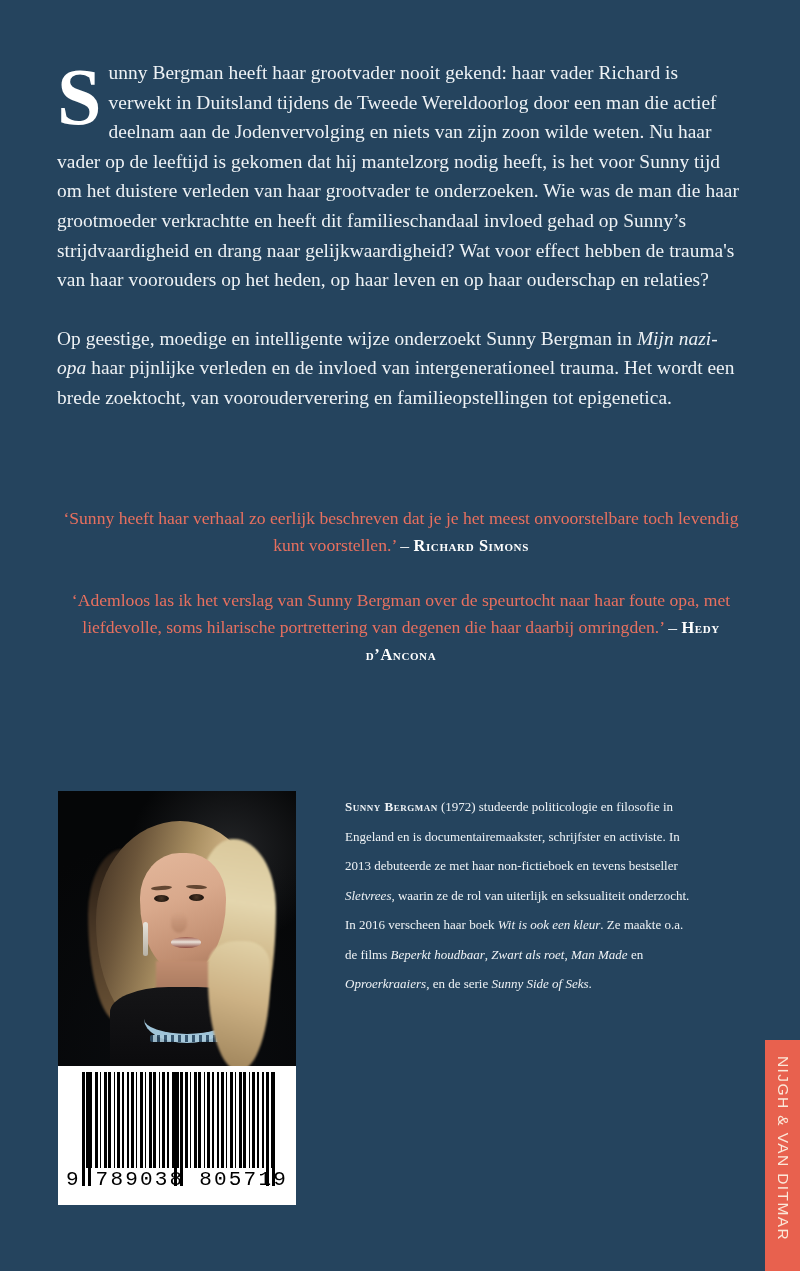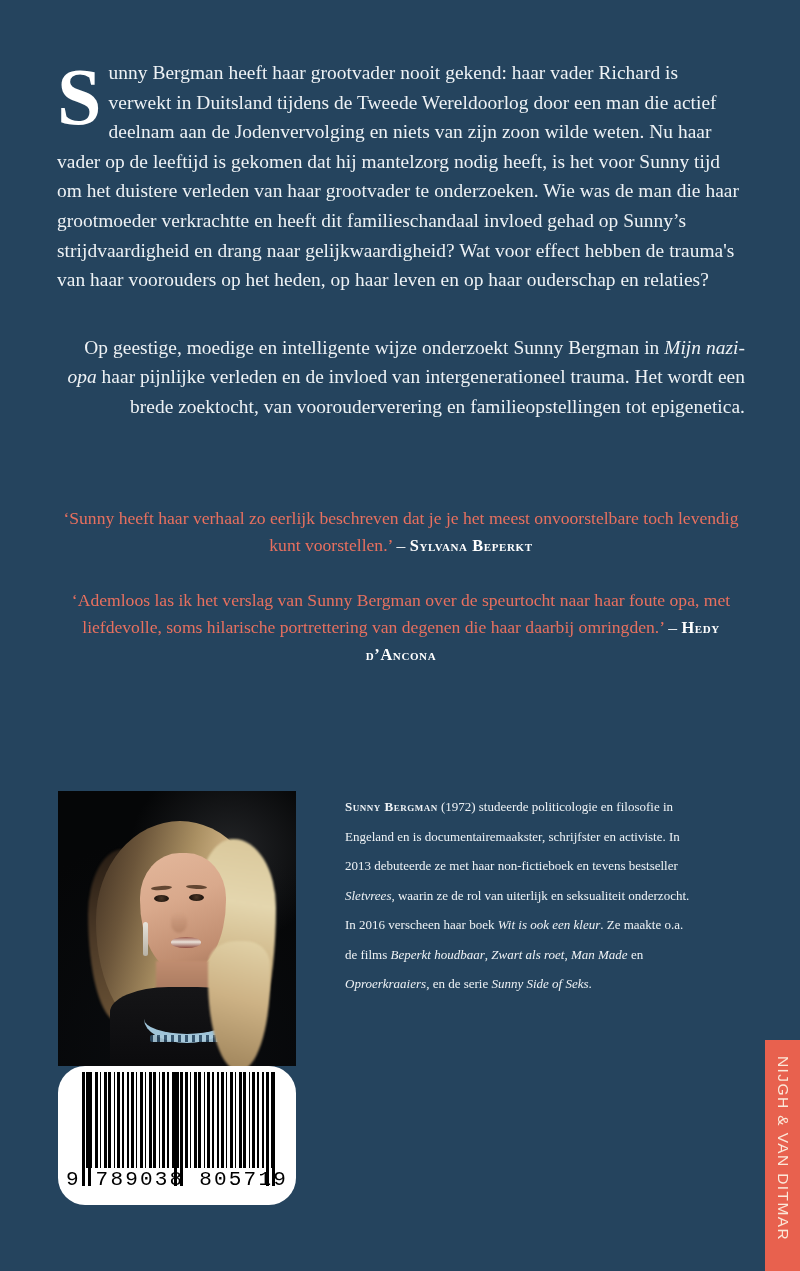--- a/index.html
+++ b/index.html
@@ -38,22 +38,21 @@
     line-height: 70px;
     font-weight: 700;
     color: #ffffff;
     margin: 4px 7px -4px 0;
     font-family: "Liberation Serif", serif;
   }
   .blurb p {
     margin: 0;
   }
   .blurb p.second {
-    margin-top: 38px;
-    text-align: right;
+    margin-top: 29px;
   }
   .blurb em {
     font-style: italic;
   }
 
   
   .quotes {
     position: absolute;
     left: 57px;
     top: 505px;
@@ -218,21 +217,20 @@
   }
 
   
   .barcode-box {
     position: absolute;
     left: 58px;
     top: 1066px;
     width: 238px;
     height: 139px;
     background: #ffffff;
-    border-radius: 27px;
   }
   .barcode-bars {
     position: absolute;
     left: 24px;
     top: 6px;
     width: 190px;
     height: 96px;
     background:
       repeating-linear-gradient(90deg,
         #000 0 2px, #fff 2px 4px, #000 4px 7px, #fff 7px 9px,
@@ -312,21 +310,21 @@
 <div class="cover">
 
   <div class="content">
     <div class="blurb">
       <p><span class="dropcap">S</span><span>unny Bergman heeft haar grootvader nooit gekend: haar vader Richard is verwekt in Duitsland tijdens de Tweede Wereldoorlog door een man die actief deelnam aan de Jodenvervolging en niets van zijn zoon wilde weten. Nu haar vader op de leeftijd is gekomen dat hij mantelzorg nodig heeft, is het voor Sunny tijd om het duistere verleden van haar grootvader te onderzoeken. Wie was de man die haar grootmoeder verkrachtte en heeft dit familieschandaal invloed gehad op Sunny’s strijdvaardigheid en drang naar gelijkwaardigheid? Wat voor effect hebben de trauma's van haar voorouders op het heden, op haar leven en op haar ouderschap en relaties?</span></p>
       <p class="second"><span>Op geestige, moedige en intelligente wijze onderzoekt Sunny Bergman in </span><em>Mijn nazi-opa</em><span> haar pijnlijke verleden en de invloed van intergenerationeel trauma. Het wordt een brede zoektocht, van voorouderverering en familieopstellingen tot epigenetica.</span></p>
     </div>
   </div>
 
   <div class="quotes">
-    <p class="quote"><span>‘Sunny heeft haar verhaal zo eerlijk beschreven dat je je het meest onvoorstelbare toch levendig kunt voorstellen.’</span><span class="dash"> – </span><span class="attrib">Sylvana Beperkt</span></p>
+    <p class="quote"><span>‘Sunny heeft haar verhaal zo eerlijk beschreven dat je je het meest onvoorstelbare toch levendig kunt voorstellen.’</span><span class="dash"> – </span><span class="attrib">Richard Simons</span></p>
     <p class="quote"><span>‘Ademloos las ik het verslag van Sunny Bergman over de speurtocht naar haar foute opa, met liefdevolle, soms hilarische portrettering van degenen die haar daarbij omringden.’</span><span class="dash"> – </span><span class="attrib">Hedy d’Ancona</span></p>
   </div>
 
   <div class="photo-frame">
     <div class="bg"></div>
     <div class="ph-hair-left"></div>
     <div class="ph-hair"></div>
     <div class="ph-hair-right"></div>
     <div class="ph-face"></div>
     <div class="ph-brow l"></div>

